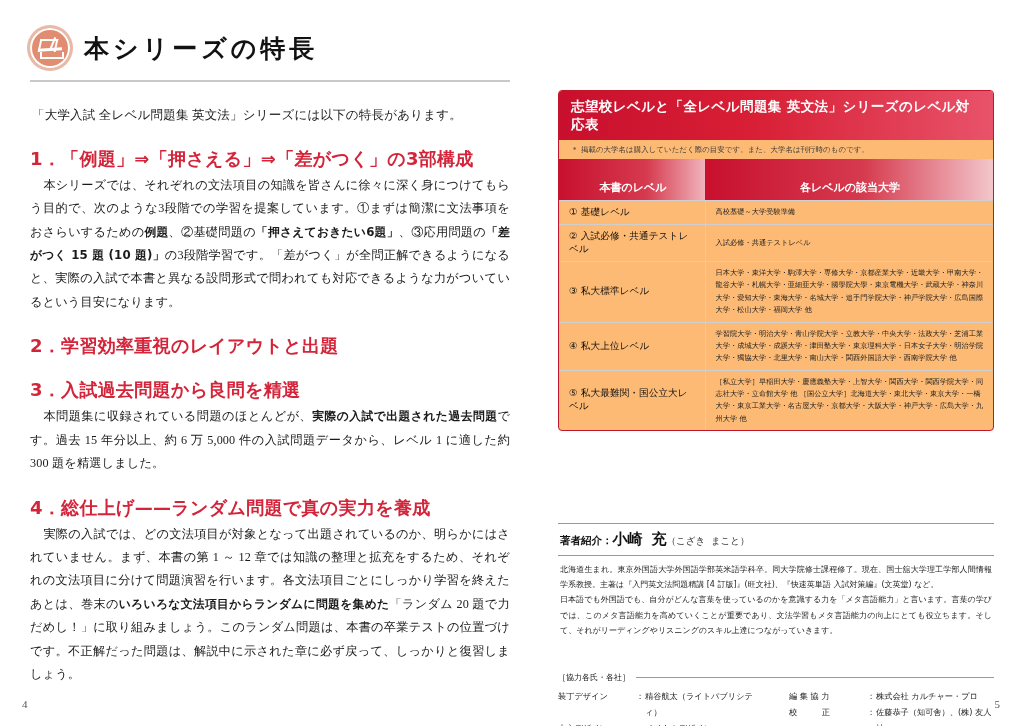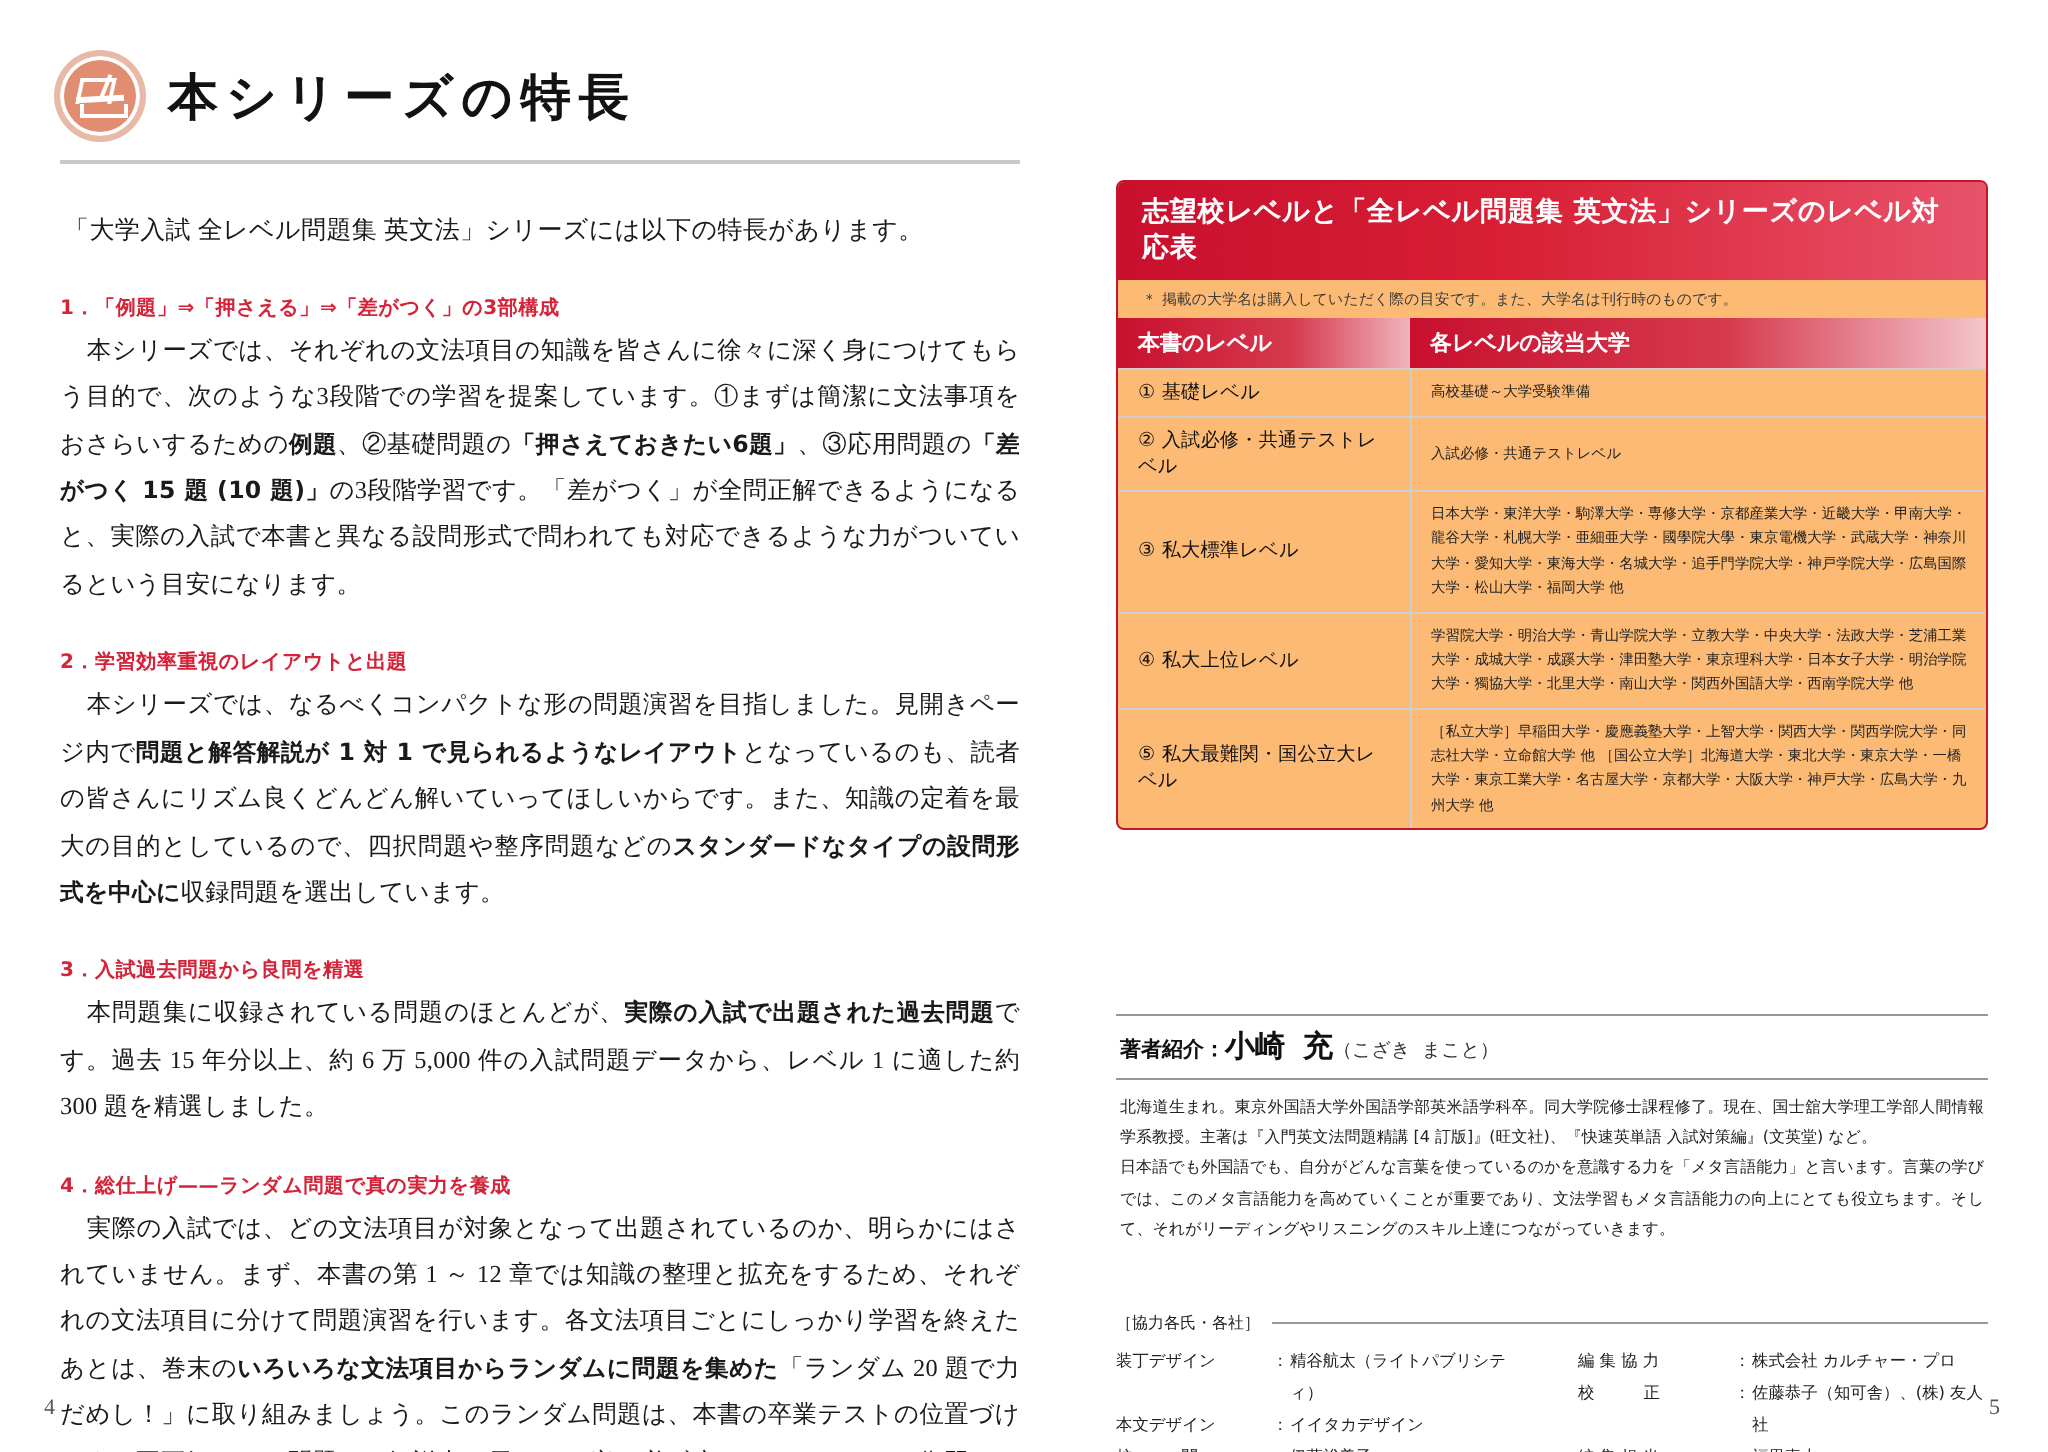--- a/index.html
+++ b/index.html
@@ -35,21 +35,21 @@
   }
   .hd-rule{height:1.6px;background:#c9c9c9;margin:12px 0 0 0;}
 
   .lead{font-size:12.5px;line-height:1.85;margin:22px 0 0 2px;letter-spacing:.2px;}
 
   
   .sec{margin-top:20px;}
   .sec h3{
     margin:0 0 3px 0;
     font-family:"DejaVu Sans","Liberation Sans",sans-serif;
-    font-size:10px;font-weight:bold;color:#d3243a;letter-spacing:.3px;
+    font-size:18px;font-weight:bold;color:#d3243a;letter-spacing:.3px;
   }
   .sec p{
     margin:0;font-size:12.2px;line-height:1.92;text-align:justify;
     text-indent:1.1em;letter-spacing:.15px;
   }
   .sec p b{font-family:"DejaVu Sans","Liberation Sans",sans-serif;font-weight:bold;font-size:11.8px;}
 
   .folio{position:absolute;bottom:16px;font-size:11px;color:#555;
          font-family:"Liberation Serif",serif;}
   .folio-l{left:22px;}
@@ -65,24 +65,24 @@
     color:#ffffff;font-family:"DejaVu Sans","Liberation Sans",sans-serif;
     font-weight:bold;font-size:13.5px;letter-spacing:.4px;
     padding:7px 10px 7px 12px;line-height:1.3;
   }
   .lvl-note{
     font-size:7.4px;color:#3a3a3a;padding:5px 10px 4px 12px;
     font-family:"DejaVu Sans","Liberation Sans",sans-serif;letter-spacing:.1px;
   }
   table.lvl{width:100%;border-collapse:collapse;table-layout:fixed;}
   table.lvl th{
-    text-align:left;vertical-align:middle;
+    text-align:center;vertical-align:middle;
     font-family:"DejaVu Sans","Liberation Sans",sans-serif;
     font-weight:bold;font-size:11px;color:#ffffff;
-    padding:5px 8px 5px 10px;
+    padding:21px 8px 5px 10px;
   }
   th.th-a{background:linear-gradient(90deg,#c8102e 0%,#d63a4e 60%,#f0b4bc 100%);width:128px;}
   th.th-b{background:linear-gradient(90deg,#c8102e 0%,#d63a4e 55%,#f3c6cc 100%);}
   table.lvl td{
     border-top:.8px solid #cfcfcf;
     vertical-align:middle;padding:5px 8px 5px 10px;
     font-family:"DejaVu Sans","Liberation Sans",sans-serif;
   }
   td.c-lbl{font-size:9.6px;color:#111;border-right:.8px solid #cfcfcf;letter-spacing:.1px;}
   td.c-uni{font-size:7.2px;color:#222;line-height:1.72;letter-spacing:.05px;}
@@ -133,21 +133,20 @@
 
     <div class="lead">「大学入試 全レベル問題集 英文法」シリーズには以下の特長があります。</div>
 
     <div class="sec">
       <h3>1．「例題」⇒「押さえる」⇒「差がつく」の3部構成</h3>
       <p>本シリーズでは、それぞれの文法項目の知識を皆さんに徐々に深く身につけてもらう目的で、次のような3段階での学習を提案しています。①まずは簡潔に文法事項をおさらいするための<b>例題</b>、②基礎問題の<b>「押さえておきたい6題」</b>、③応用問題の<b>「差がつく 15 題 (10 題)」</b>の3段階学習です。「差がつく」が全問正解できるようになると、実際の入試で本書と異なる設問形式で問われても対応できるような力がついているという目安になります。</p>
     </div>
 
     <div class="sec">
       <h3>2．学習効率重視のレイアウトと出題</h3>
-      <p>本シリーズでは、なるべくコンパクトな形の問題演習を目指しました。見開きページ内で<b>問題と解答解説が 1 対 1 で見られるようなレイアウト</b>となっているのも、読者の皆さんにリズム良くどんどん解いていってほしいからです。また、知識の定着を最大の目的としているので、四択問題や整序問題などの<b>スタンダードなタイプの設問形式を中心に</b>収録問題を選出しています。</p>
     </div>
 
     <div class="sec">
       <h3>3．入試過去問題から良問を精選</h3>
       <p>本問題集に収録されている問題のほとんどが、<b>実際の入試で出題された過去問題</b>です。過去 15 年分以上、約 6 万 5,000 件の入試問題データから、レベル 1 に適した約 300 題を精選しました。</p>
     </div>
 
     <div class="sec">
       <h3>4．総仕上げ——ランダム問題で真の実力を養成</h3>
       <p>実際の入試では、どの文法項目が対象となって出題されているのか、明らかにはされていません。まず、本書の第 1 ～ 12 章では知識の整理と拡充をするため、それぞれの文法項目に分けて問題演習を行います。各文法項目ごとにしっかり学習を終えたあとは、巻末の<b>いろいろな文法項目からランダムに問題を集めた</b>「ランダム 20 題で力だめし！」に取り組みましょう。このランダム問題は、本書の卒業テストの位置づけです。不正解だった問題は、解説中に示された章に必ず戻って、しっかりと復習しましょう。</p>

